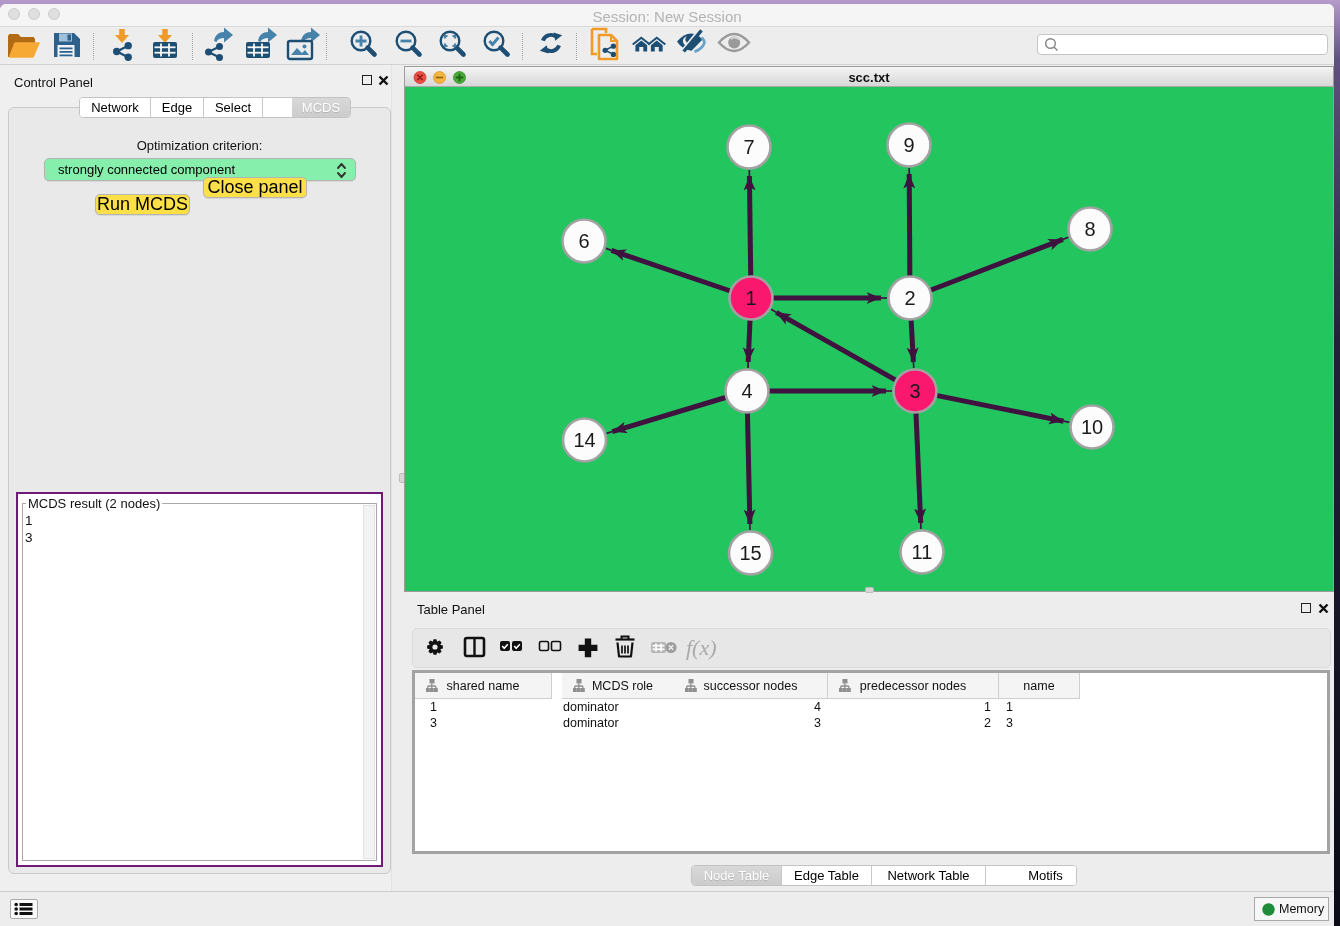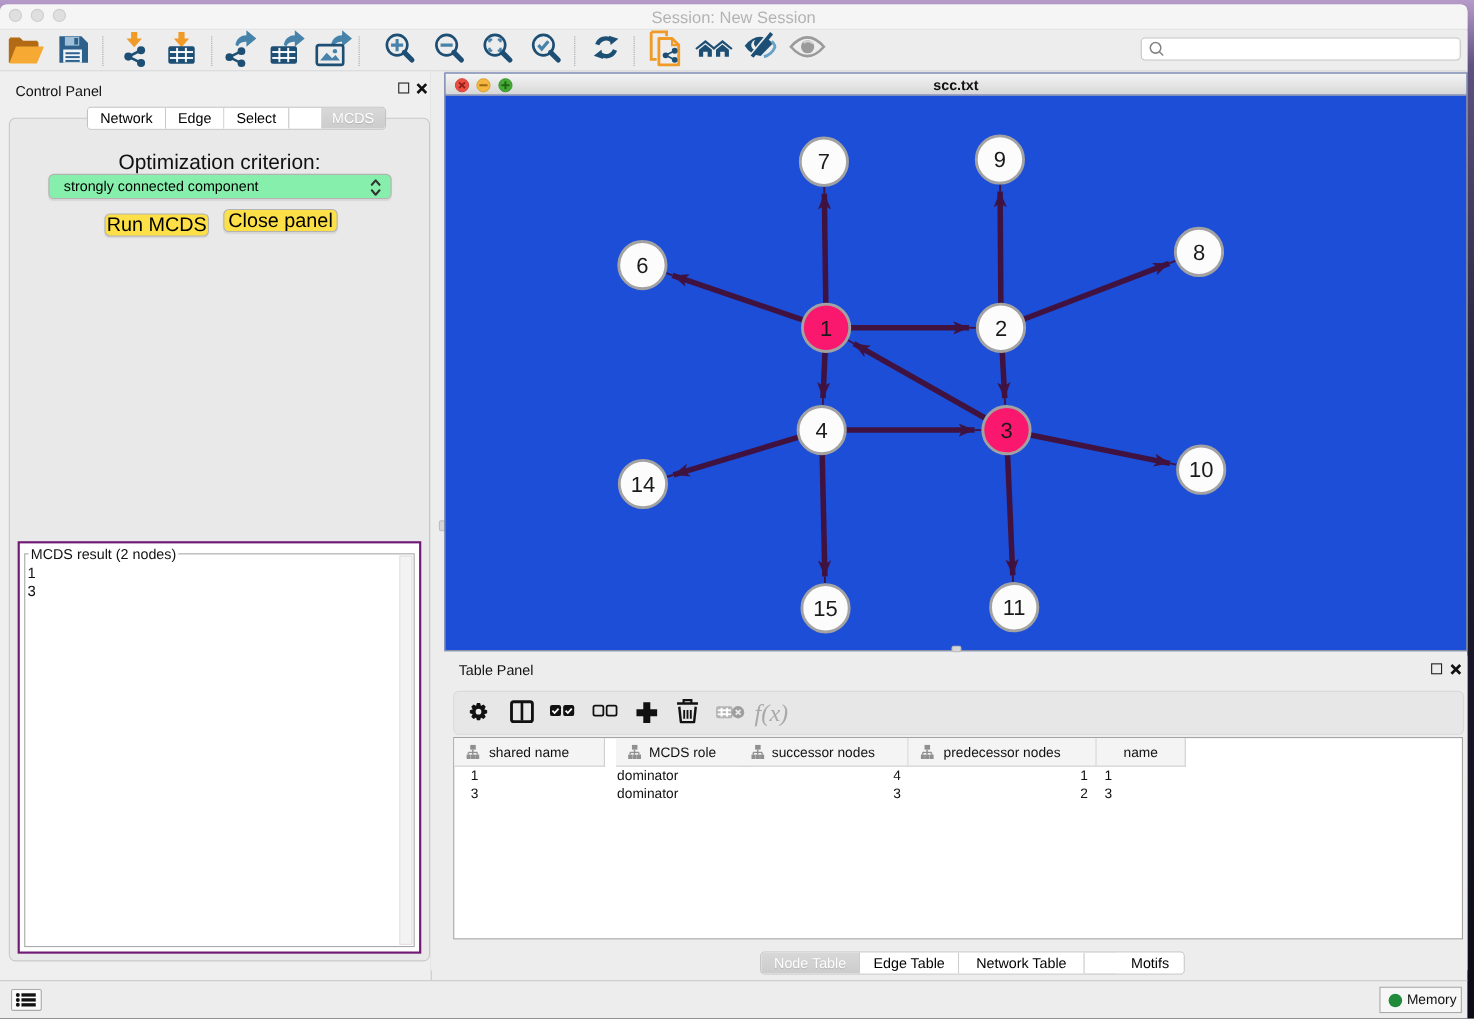--- a/index.html
+++ b/index.html
@@ -13,37 +13,37 @@
 #search { position:absolute; left:1037px; top:6px; width:291px; height:21px; background:#fff; border:1px solid #c5c5c5; border-radius:4px; }
 #cpanel { position:absolute; left:0; top:61px; width:392px; height:826px; background:#efefef; border-right:1px solid #e3e3e3; }
 #cpanel .hdr { position:absolute; left:14px; top:10px; font-size:13px; color:#111; }
 .floatbtn { position:absolute; width:10px; height:10px; border:1.6px solid #222; background:transparent; }
 .xbtn { position:absolute; width:11px; height:11px; }
 .seg { position:absolute; display:flex; border:1px solid #c3c3c3; border-radius:4px; overflow:hidden; background:#fff; z-index:6; }
 .seg div { font-size:13px; color:#000; text-align:center; line-height:19px; border-right:1px solid #c9c9c9; background:#fff; }
 .seg div:last-child { border-right:none;margin-left:29px; }
 .seg div.on { background:linear-gradient(#d8d8d8,#cccccc); color:#fff; text-shadow:0 1px 1px rgba(0,0,0,0.15); }
 #cpane { position:absolute; left:8px; top:42px; width:383px; height:767px; background:#e9e9e9; border:1px solid #c9c9c9; border-radius:6px; }
-#optlabel { position:absolute; top:30px; width:100%; text-align:center; font-size:19px; color:#111; }
+#optlabel { position:absolute; top:30px; width:100%; text-align:center; font-size:13px; color:#111; }
 #selectbox { position:absolute; left:35px; top:50px; width:312px; height:23px; background:#86efac; border:1px solid #b4b4b4; border-radius:5px; font-size:13px; line-height:21px; color:#000; padding-left:13px; box-shadow:0 1px 1px rgba(0,0,0,0.08); }
 .btn { position:absolute; height:21px; background:#fde047; border:1px solid #b4b4b4; border-radius:5px; font-size:18px; text-align:center; line-height:19px; color:#000; box-shadow:0 1px 1px rgba(0,0,0,0.08); }
 #mcdsbox { position:absolute; left:7px; top:384px; width:367px; height:375px; background:#fff; border:2px solid #701a75; }
 #mcdsline { position:absolute; left:4px; top:9px; right:4px; bottom:4px; border:1px solid #a9a9a9; }
 #mcdslegend { position:absolute; left:8px; top:2px; background:#fff; padding:0 2px; font-size:13px; color:#111; }
 #mcdsitems { position:absolute; left:7px; top:18px; font-size:13.5px; color:#111; line-height:17px; }
 #mcdssb { position:absolute; right:6px; top:11px; width:12px; bottom:6px; background:#f3f3f3; border:1px solid #e2e2e2; }
 #splitter { position:absolute; left:392px; top:61px; width:13px; height:826px; background:#ededed; }
 #sphandle { position:absolute; left:7px; top:408px; width:6px; height:10px; background:#d6d6d6; border:1px solid #bdbdbd; border-radius:2px; }
-#netwin { position:absolute; left:404px; top:62px; width:930px; height:526px; border:1px solid #9c9c9c; border-bottom:1px solid #9c9c9c; background:#1d4ed8;padding-left:12px; }
+#netwin { position:absolute; left:404px; top:62px; width:930px; height:526px; border:1px solid #9c9c9c; border-bottom:1px solid #9c9c9c; background:#22c55e;padding-left:12px; }
 #nettitle { position:absolute; left:0; top:0; width:100%; height:20px; background:linear-gradient(#f4f4f4,#d7d7d7); border-bottom:1px solid #ababab; }
 #nettitle .t { position:absolute; width:100%; text-align:center; top:3px; font-size:13px; font-weight:bold; color:#111; }
 #tpanel { position:absolute; left:404px; top:592px; width:930px; height:295px; background:#ededed; }
 #tpanel .hdr { position:absolute; left:13px; top:6px; font-size:13px; color:#111; }
 #tptoolbar { position:absolute; left:8px; top:32px; width:919px; height:40px; background:#e7e7e7; border:1px solid #dadada; border-radius:5px; }
-#ttable { position:absolute; left:8px; top:74px; width:918px; height:184px; background:#fff; border:1px solid #a3a3a3; }
+#ttable { position:absolute; left:8px; top:74px; width:918px; height:184px; background:#fff; border:3px solid #a3a3a3; }
 .th { position:absolute; top:0; height:26px; background:#f4f4f4; border-right:1px solid #cfcfcf; border-bottom:1px solid #cfcfcf; font-size:12.5px; color:#111; text-align:center; line-height:26px; }
 .td { position:absolute; font-size:12.5px; color:#111; height:16px; line-height:16px; }
 #memory { position:absolute; right:5px; bottom:5px; width:75px; height:24px; background:#f7f7f7; border:1px solid #a9a9a9; font-size:13px; color:#111;margin-left:44px; }
 #listbtn { position:absolute; left:10px; bottom:7px; width:28px; height:20px; background:#fafafa; border:1px solid #ababab; border-radius:2px; }
 #statusline { position:absolute; left:0; top:887px; width:1334px; border-top:1px solid #cccccc; height:35px; background:#ededed; }
 .nl { font-size:20px; fill:#1a1a1a; text-anchor:middle; font-family:"Liberation Sans",sans-serif; }
 </style></head>
 <body>
 <div id="win">
   <div id="titlebar">
@@ -210,21 +210,21 @@
     </div>
     <div id="cpane">
       <div id="optlabel">Optimization criterion:</div>
       <div id="selectbox">strongly connected component
         <svg width="11" height="17" style="position:absolute;right:8px;top:3px" fill="none" stroke="#333" stroke-width="1.9" stroke-linecap="round" stroke-linejoin="round">
             <path d="M2 6 L5.5 2 L9 6"></path>
             <path d="M2 11 L5.5 15 L9 11"></path>
           </svg>
       </div>
       <div class="btn" style="left:86px;top:86px;width:95px">Run MCDS</div>
-      <div class="btn" style="left:194px;top:82px;width:104px">Close panel</div>
+      <div class="btn" style="left:194px;top:69px;width:104px">Close panel</div>
       <div id="mcdsbox">
         <div id="mcdsline"></div>
         <div id="mcdslegend">MCDS result (2 nodes)</div>
         <div id="mcdsitems">1<br>3</div>
         <div id="mcdssb"></div>
       </div>
     </div>
   </div>
   <div id="splitter">
       <div id="sphandle"></div>

